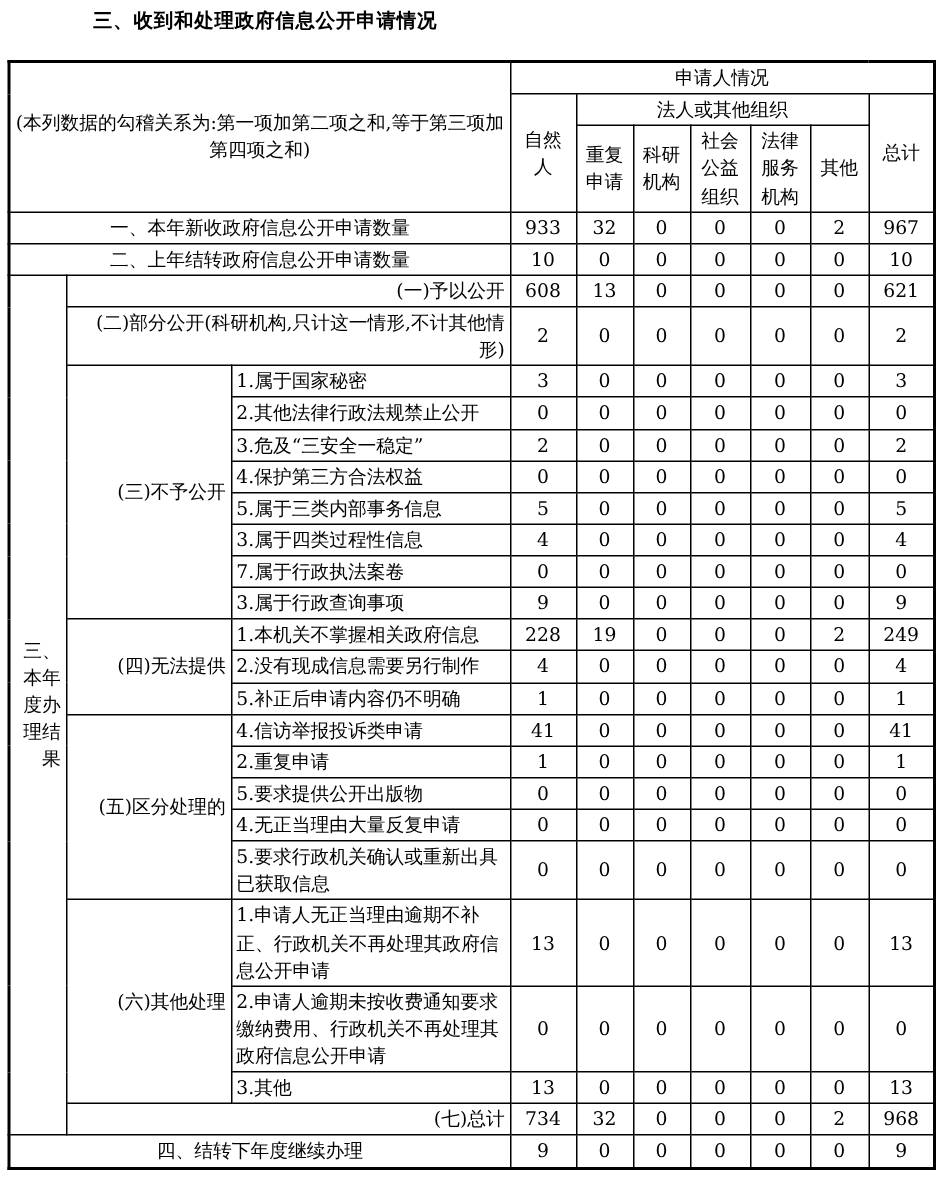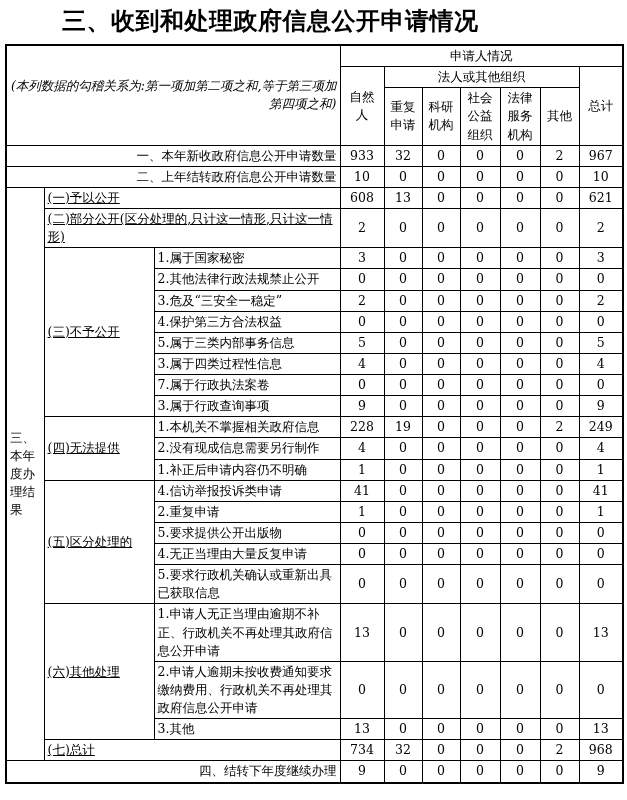--- a/index.html
+++ b/index.html
@@ -11,23 +11,23 @@
     width: 627px;
     min-height: 800px;
     box-sizing: border-box;
     padding: 3px 5px 4px 5px;
     background: #ffffff;
     color: #000000;
     font-family: "DejaVu Serif", "Liberation Serif", serif;
   }
   .title {
     font-family: "DejaVu Sans", "Liberation Sans", sans-serif;
-    font-size: 24px;
+    font-size: 13px;
     font-weight: 700;
-    margin: 2px 0 7px 57px;
+    margin: 2px 0 17px 57px;
     letter-spacing: 0.5px;
     color: #000000;
   }
   table.report {
     border-collapse: collapse;
     table-layout: fixed;
     width: 617px;
     border: 2px solid #000000;
   }
   table.report td, table.report th {
@@ -36,43 +36,41 @@
     font-weight: normal;
     line-height: 1.45;
     padding: 1px 3px;
     vertical-align: middle;
     box-sizing: border-box;
     height: 21px;
     color: #000000;
     word-break: break-all;
   }
   .note {
-    text-align: right;
+    text-align: center;
     padding: 4px 5px;
     line-height: 1.7;
-    font-style: italic;
   }
   .hdr {
     padding: 2px 1px;
   }
   .section {
+    text-align: center;
+    padding-left: 4px;
+  }
+  .group {
     text-align: right;
-    padding-left: 4px;
-  }
-  .group {
-    text-align: left;
     padding: 2px 1px;
     line-height: 2.0;
     vertical-align: middle;
     margin-left: 37px;
   }
   .cat {
-    text-align: left;
+    text-align: right;
     padding: 2px 3px 2px 5px;
-    text-decoration: underline;
   }
   .sub {
     text-align: left;
     padding: 2px 2px;
   }
   .num {
     text-align: center;
     font-size: 13px;
   }
 </style>
@@ -141,21 +139,21 @@
           <td colspan="2" class="cat">(一)予以公开</td>
           <td class="num">608</td>
           <td class="num">13</td>
           <td class="num">0</td>
           <td class="num">0</td>
           <td class="num">0</td>
           <td class="num">0</td>
           <td class="num">621</td>
         </tr>
         <tr>
-          <td colspan="2" class="cat">(二)部分公开(区分处理的,只计这一情形,只计这一情形)</td>
+          <td colspan="2" class="cat">(二)部分公开(科研机构,只计这一情形,不计其他情形)</td>
           <td class="num">2</td>
           <td class="num">0</td>
           <td class="num">0</td>
           <td class="num">0</td>
           <td class="num">0</td>
           <td class="num">0</td>
           <td class="num">2</td>
         </tr>
         <tr>
           <td rowspan="8" class="cat">(三)不予公开</td>
@@ -253,21 +251,21 @@
           <td class="sub">2.没有现成信息需要另行制作</td>
           <td class="num">4</td>
           <td class="num">0</td>
           <td class="num">0</td>
           <td class="num">0</td>
           <td class="num">0</td>
           <td class="num">0</td>
           <td class="num">4</td>
         </tr>
         <tr>
-          <td class="sub">1.补正后申请内容仍不明确</td>
+          <td class="sub">5.补正后申请内容仍不明确</td>
           <td class="num">1</td>
           <td class="num">0</td>
           <td class="num">0</td>
           <td class="num">0</td>
           <td class="num">0</td>
           <td class="num">0</td>
           <td class="num">1</td>
         </tr>
         <tr>
           <td rowspan="5" class="cat">(五)区分处理的</td>

